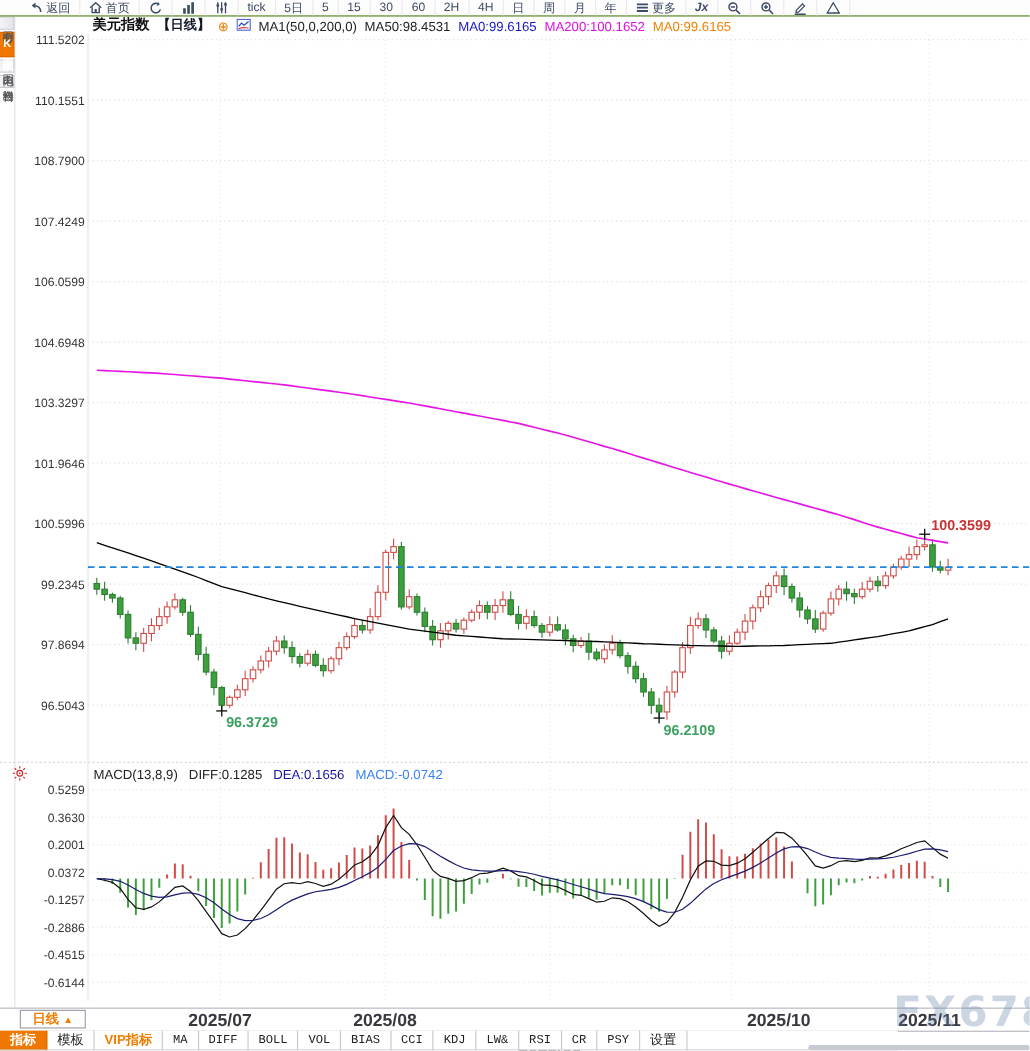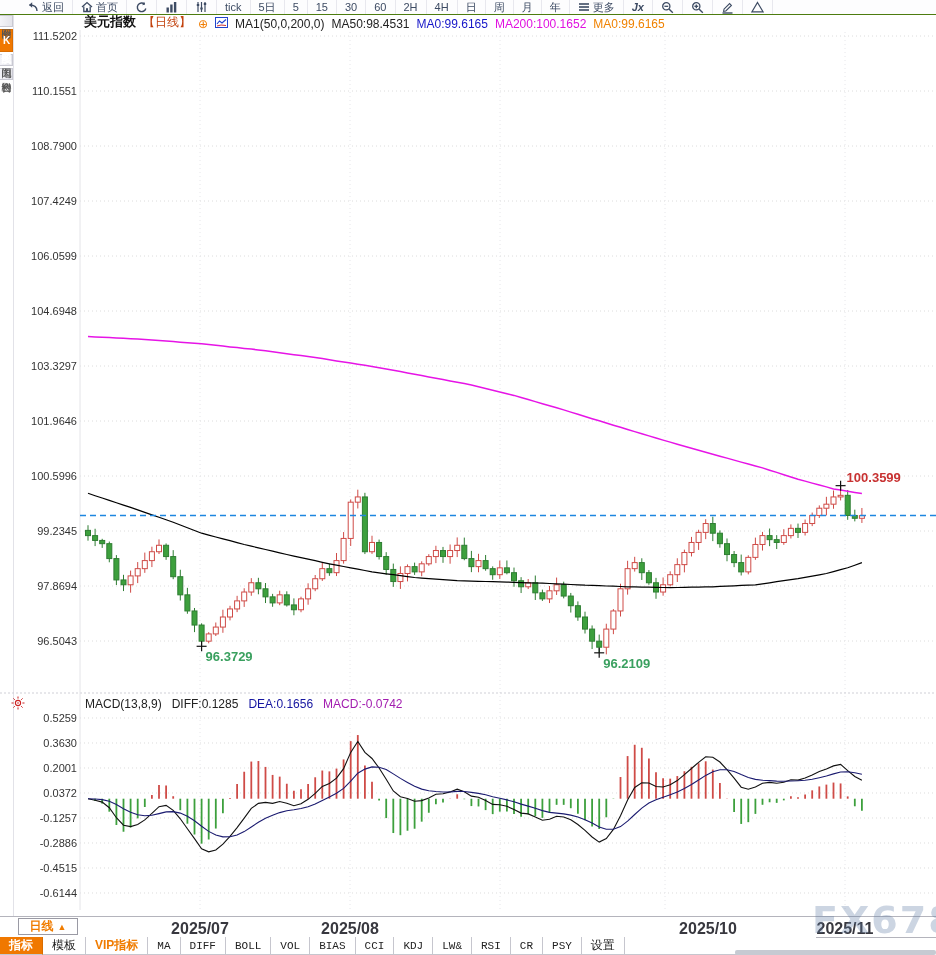--- a/index.html
+++ b/index.html
@@ -19,21 +19,21 @@
     padding:0 8px;border-right:1px solid #e8e8ee;
     font-size:11px;color:#3d4b63;white-space:nowrap;cursor:pointer;
   }
   .titem svg{display:block}
   
   #title-row{
     position:absolute;top:15px;left:84px;height:16px;z-index:15;
     display:flex;align-items:flex-end;gap:7px;font-size:12px;white-space:nowrap;
   }
   .t-symbol{color:#111;font-weight:bold;font-size:13px}
-  .t-period{color:#c2410c;font-weight:normal}
+  .t-period{color:#0f172a;font-weight:bold}
   .t-plus{color:#f07c00;font-size:12px}
   .t-ma{color:#222}
   .t-blue{color:#1515c8}
   .t-magenta{color:#e010e0}
   .t-orange{color:#f08200}
   
   #sidebar{position:absolute;top:15px;left:0;width:13px;z-index:15;}
   .vtab{
     writing-mode:vertical-rl;text-orientation:upright;
     width:12px;padding:5px 0;margin-bottom:2px;
@@ -43,21 +43,21 @@
   }
   .vtab.active{background:#f07800;color:#fff;border-color:#d96c00;font-weight:bold}
   #side-divider{position:absolute;top:15px;left:13px;width:1px;height:901px;background:#e2e2e8;z-index:5}
   
   #chart{position:absolute;top:0;left:0;z-index:8}
   
   #macd-header{
     position:absolute;top:697px;left:85px;z-index:15;
     display:flex;gap:10px;font-size:12px;white-space:nowrap;
   }
-  .m-black{color:#222}.m-navy{color:#1515a0}.m-magenta{color:#a21caf}
+  .m-black{color:#222}.m-navy{color:#1515a0}.m-magenta{color:#3b82f6}
   #sun-icon{position:absolute;top:696px;left:11px;z-index:15}
   
   #xaxis{
     position:absolute;top:916px;left:0;width:936px;height:20px;
     background:#fff;border-top:1px solid #b4b4bc;border-bottom:1px solid #b4b4bc;
     z-index:12;
   }
   #period-btn{
     position:absolute;top:1px;left:18px;width:58px;height:15px;
     border:1px solid #9a9aa4;display:flex;align-items:center;justify-content:center;

